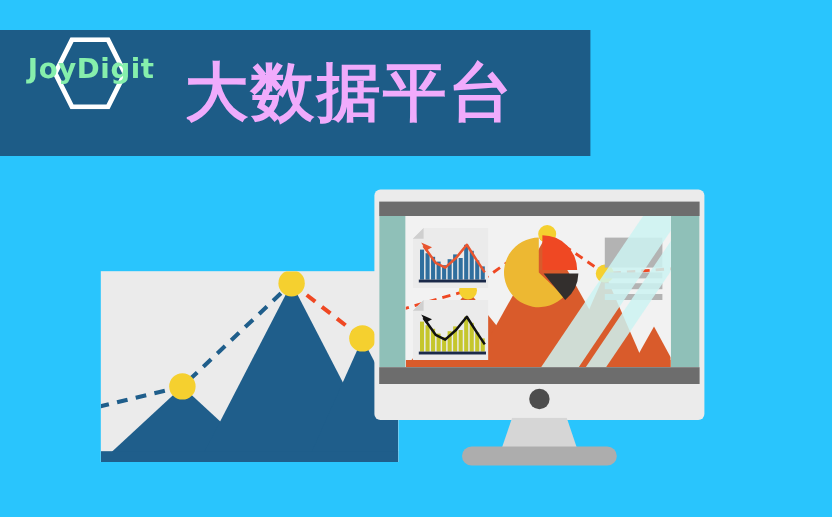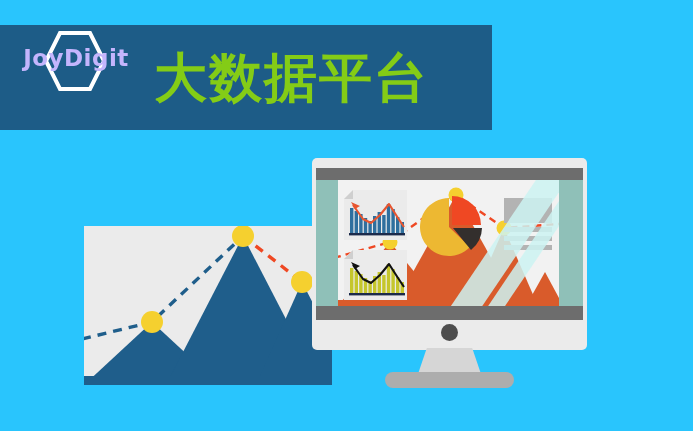--- a/index.html
+++ b/index.html
@@ -44,41 +44,41 @@
     top: 2px;
     width: 62px;
     height: 60px;
   }
   #logo-word {
     position: absolute;
     left: 0;
     top: 16px;
     width: 128px;
     text-align: center;
-    color: #c4b5fd;
+    color: #86efac;
     font-size: 23px;
     font-weight: bold;
     letter-spacing: 0.5px;
     font-family: "DejaVu Sans", sans-serif;
   }
   #logo-sub {
     position: absolute;
     left: 0;
     top: 62px;
     width: 128px;
     text-align: center;
     color: #ffffff;
     font-size: 21px;
     font-weight: bold;
     letter-spacing: 1px;
     font-family: "DejaVu Sans", sans-serif;
   }
 
   #banner-title {
-    color: #84cc16;
+    color: #f0abfc;
     font-size: 53px;
     font-weight: bold;
     letter-spacing: 2px;
     margin-left: 14px;
     font-family: "DejaVu Sans", sans-serif;
     line-height: 1;
     white-space: nowrap;
   }
 
   

